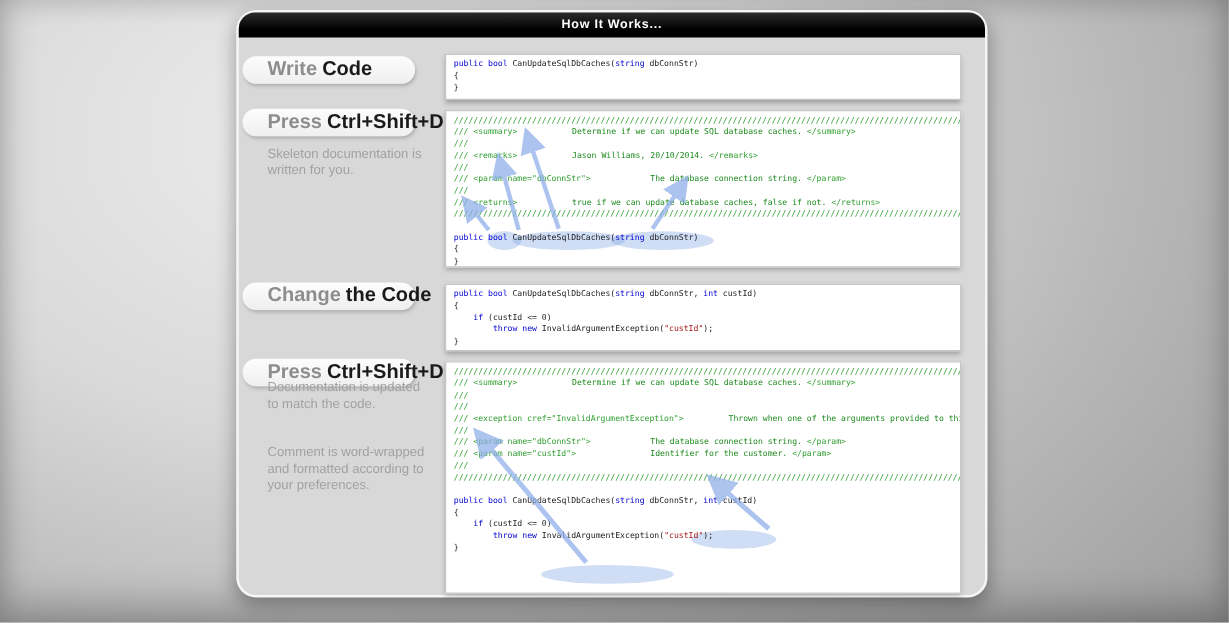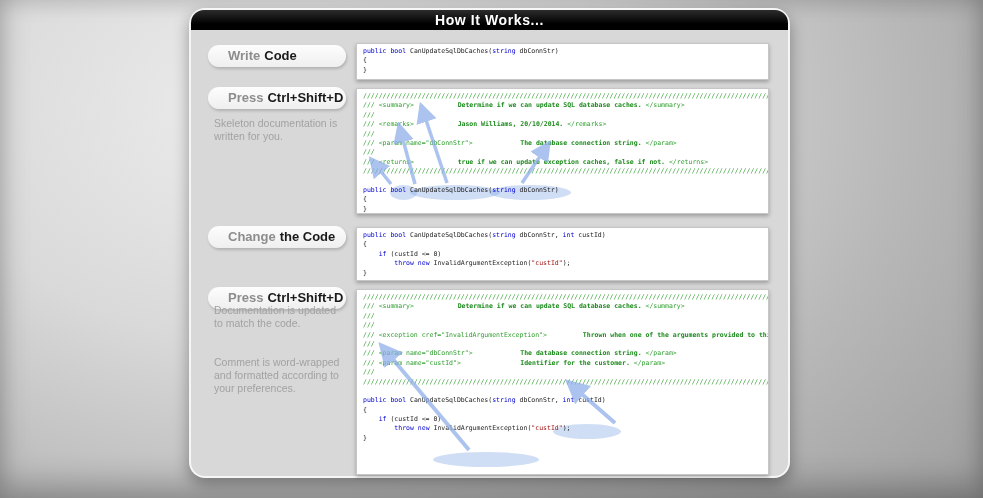--- a/index.html
+++ b/index.html
@@ -7,42 +7,42 @@
     width:983px;height:498px;position:relative;overflow:hidden;
     background:radial-gradient(ellipse 900px 620px at 28% 22%, #ededed 0%, #d9d9d9 38%, #b8b8b8 70%, #9e9e9e 100%);
     font-family:"Liberation Sans", sans-serif;
   }
   .vignette{position:absolute;inset:0;box-shadow:inset 0 -14px 30px rgba(0,0,0,.25), inset 0 6px 18px rgba(0,0,0,.10);pointer-events:none;}
 
   
   .panel{position:absolute;left:189px;top:8px;width:601px;height:470px;background:#d8d8d8;
     border:2px solid rgba(250,250,250,.9);border-radius:16px;box-shadow:0 6px 16px rgba(0,0,0,.35);box-sizing:border-box;}
   .panel-header{height:20px;background:linear-gradient(#2c2c2c,#000 70%);border-radius:13px 13px 0 0;
-    color:#fff;font-weight:bold;font-size:14px;line-height:20px;text-align:center;letter-spacing:.6px;}
+    color:#fff;font-weight:bold;font-size:10px;line-height:20px;text-align:center;letter-spacing:.6px;}
 
   
-  .pill{position:absolute;left:208px;width:138px;height:22px;border-radius:11px;
+  .pill{position:absolute;left:194px;width:138px;height:22px;border-radius:11px;
     background:linear-gradient(#fdfdfd,#efefef);box-shadow:1px 2px 3px rgba(0,0,0,.18);
-    font-size:13px;font-weight:bold;line-height:22px;padding-left:20px;box-sizing:border-box;white-space:nowrap;}
+    font-size:16px;font-weight:bold;line-height:22px;padding-left:20px;box-sizing:border-box;white-space:nowrap;}
   .pill .muted{color:#8d8d8d;margin-right:4px;}
   .pill .strong{color:#1a1a1a;}
   .pill1{top:45px}.pill2{top:87px}.pill3{top:226px}.pill4{top:287px}
   .desc{position:absolute;left:214px;width:132px;color:#a2a2a2;font-size:10.5px;line-height:13px;}
   .desc1{top:117px}.desc2{top:304px}.desc3{top:356px}
 
   
   .codebox{position:absolute;left:356px;width:413px;background:#fff;border:1px solid #c6c6c6;
     box-shadow:0 2px 4px rgba(0,0,0,.28);box-sizing:border-box;overflow:hidden;}
   .cb1{top:43px;height:37px}.cb2{top:88px;height:126px}.cb3{top:227px;height:54px}.cb4{top:289px;height:186px}
   .code{position:relative;padding:3px 6px 0 6px;font-family:"DejaVu Sans Mono", monospace;font-size:6.5px;}
   .cl{height:9.4px;white-space:pre;position:relative;z-index:1;}
   .ck{color:#0000d0;text-align:center;}          
   .cp{color:#1c1c1c;}          
   .cg{color:#2f9e2f;}          
-  .cgb{color:#1d8a1d;font-weight:bold;padding-left:32px;}
+  .cgb{color:#1d8a1d;font-weight:normal;padding-left:32px;}
   .cs{color:#a31515;}          
 
   
   .hl{position:absolute;border-radius:50%;background:rgba(140,173,232,.42);z-index:0;}
   
   .hl-b2-bool{left:33px;top:96px;width:27px;height:15px;}
   .hl-b2-name{left:53px;top:96px;width:90px;height:15px;}
   .hl-b2-param{left:132px;top:96px;width:82px;height:15px;}
   
   .hl-b4-int{left:196px;top:134px;width:68px;height:15px;}
@@ -89,21 +89,21 @@
   <div class="hl hl-b2-name"></div>
   <div class="hl hl-b2-param"></div>
   <div class="code">
       <div class="cl"><span class="cg">////////////////////////////////////////////////////////////////////////////////////////////////////////</span></div>
       <div class="cl"><span class="cg">/// &lt;summary&gt;   </span><span class="cgb">Determine if we can update SQL database caches. </span><span class="cg">&lt;/summary&gt;</span></div>
       <div class="cl"><span class="cg">///</span></div>
       <div class="cl"><span class="cg">/// &lt;remarks&gt;   </span><span class="cgb">Jason Williams, 20/10/2014. </span><span class="cg">&lt;/remarks&gt;</span></div>
       <div class="cl"><span class="cg">///</span></div>
       <div class="cl"><span class="cg">/// &lt;param name="dbConnStr"&gt;    </span><span class="cgb">The database connection string. </span><span class="cg">&lt;/param&gt;</span></div>
       <div class="cl"><span class="cg">///</span></div>
-      <div class="cl"><span class="cg">/// &lt;returns&gt;   </span><span class="cgb">true if we can update exception caches, false if not. </span><span class="cg">&lt;/returns&gt;</span></div>
+      <div class="cl"><span class="cg">/// &lt;returns&gt;   </span><span class="cgb">true if we can update database caches, false if not. </span><span class="cg">&lt;/returns&gt;</span></div>
       <div class="cl"><span class="cg">////////////////////////////////////////////////////////////////////////////////////////////////////////</span></div>
       <div class="cl"><span class="cp"></span></div>
       <div class="cl"><span class="ck">public bool </span><span class="cp">CanUpdateSqlDbCaches(</span><span class="ck">string</span><span class="cp"> dbConnStr)</span></div>
       <div class="cl"><span class="cp">{</span></div>
       <div class="cl"><span class="cp">}</span></div>
     </div>
   <svg class="arrows" width="411" height="124">
     <defs>
       <marker id="ah1" markerWidth="7" markerHeight="7" refX="5" refY="3" orient="auto" markerUnits="strokeWidth">
         <path d="M0,0 L6,3 L0,6 Z" fill="#8cade8"></path>

